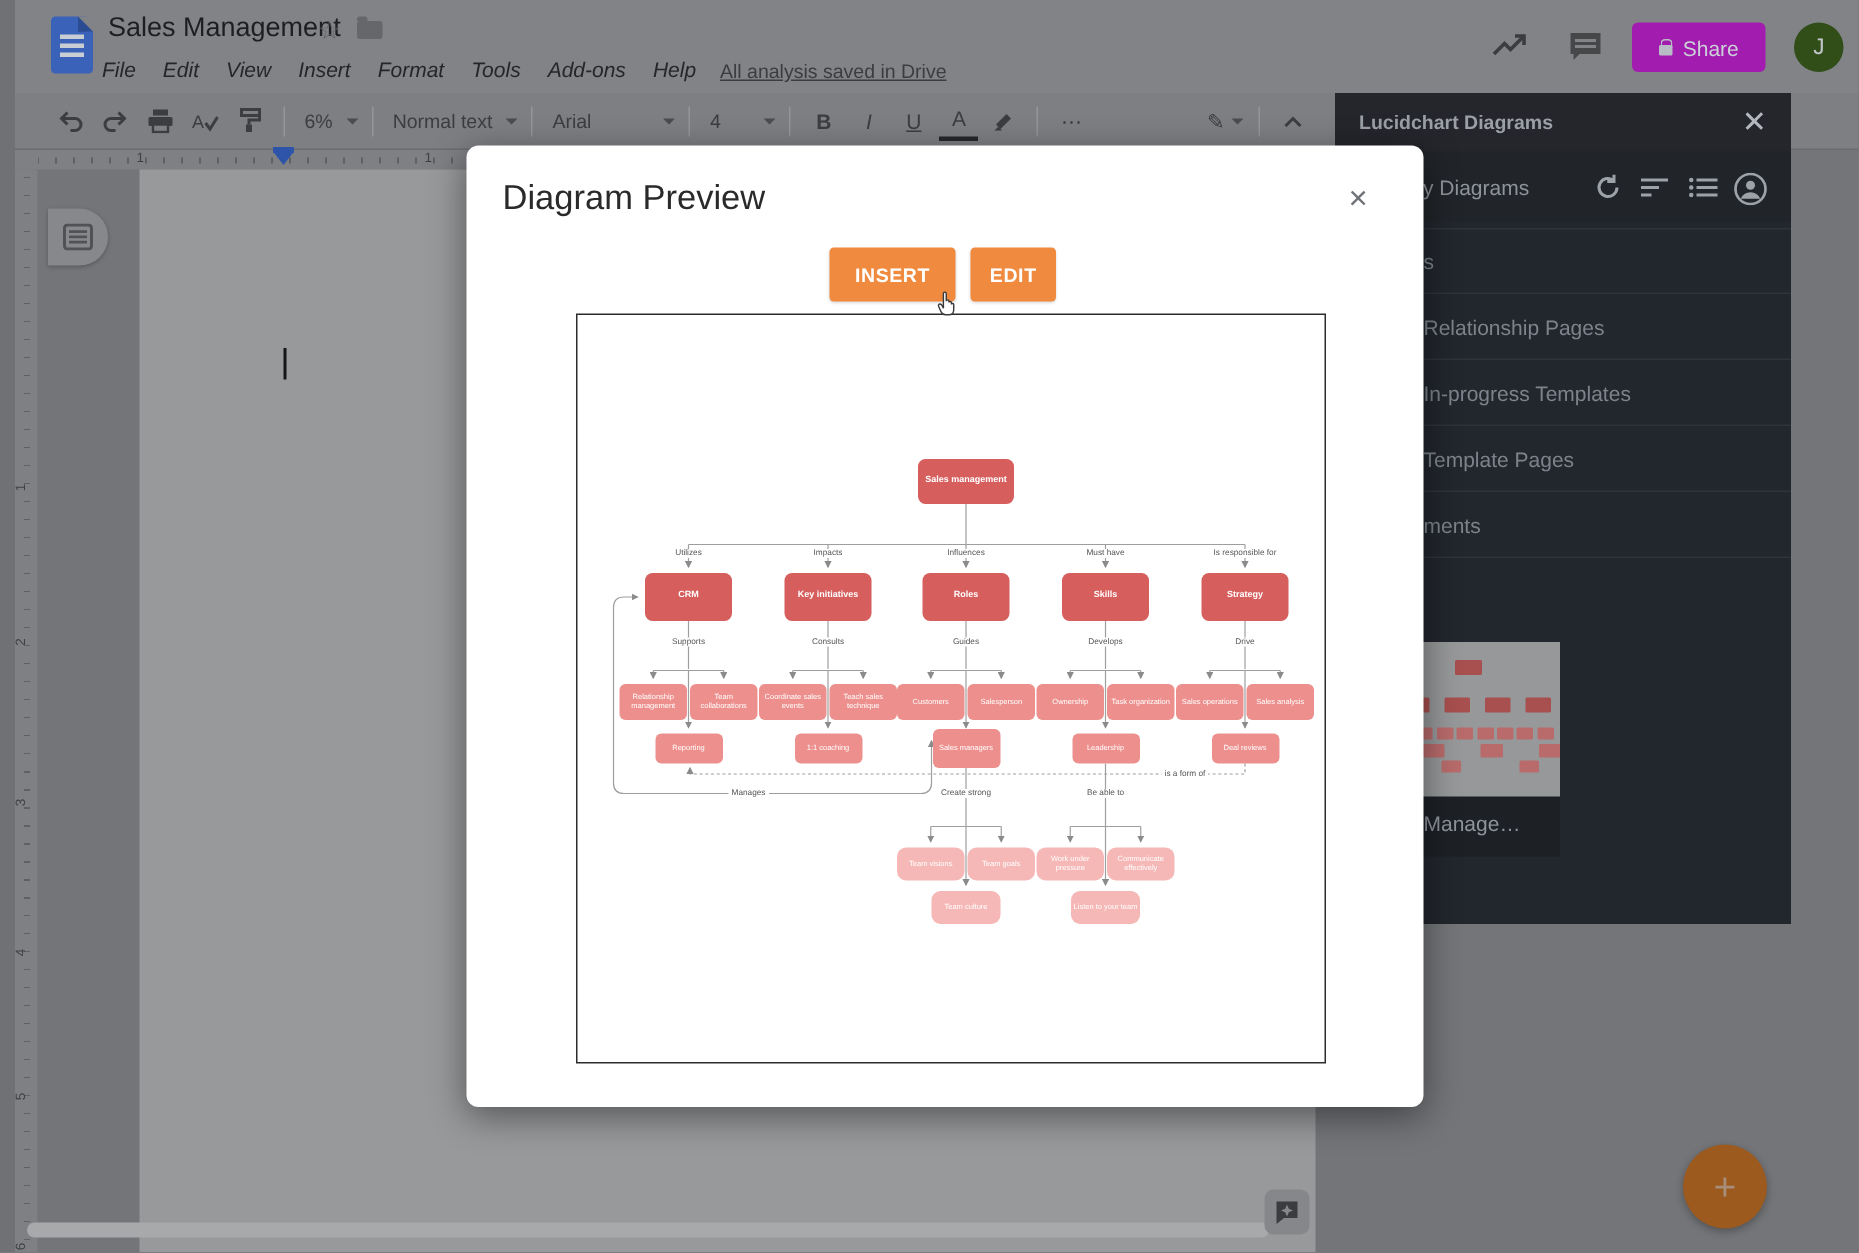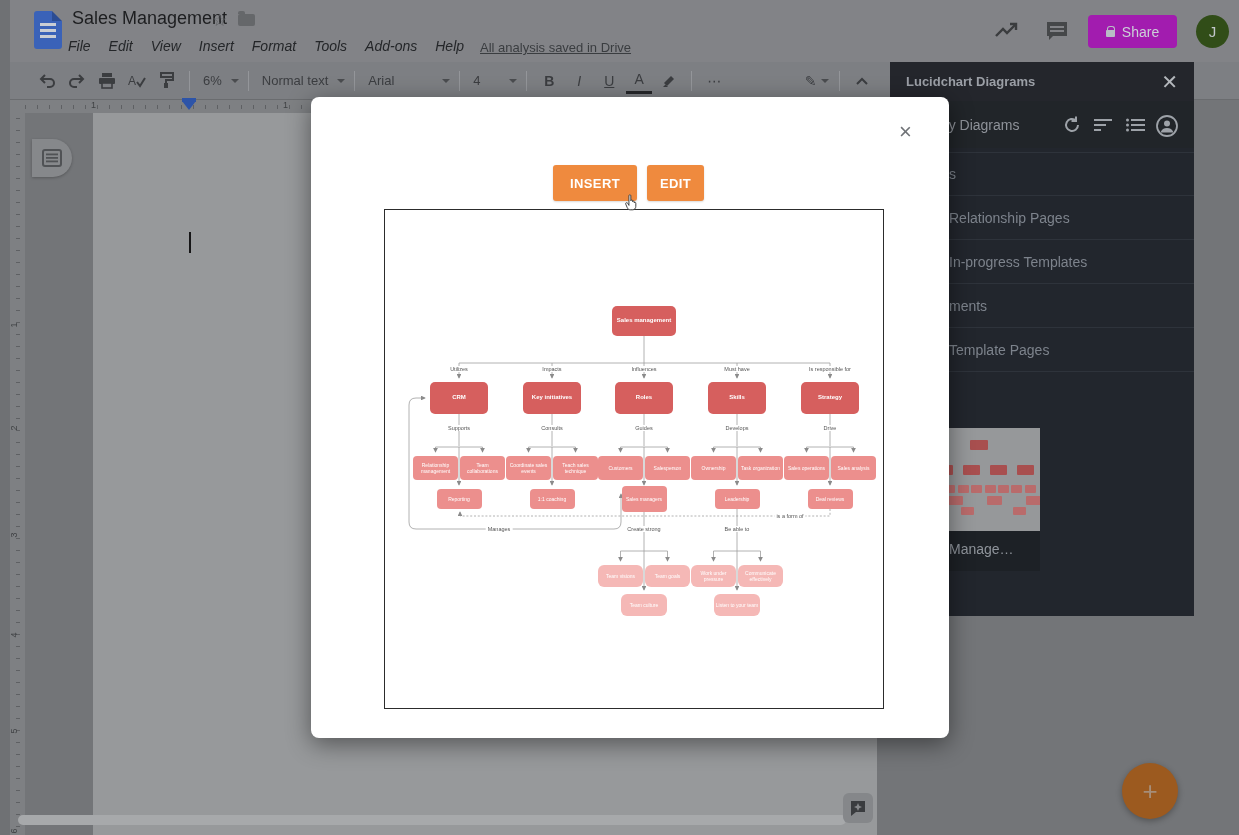--- a/index.html
+++ b/index.html
@@ -280,24 +280,24 @@
         <div class="sb-item">
           <span>s</span>
         </div>
         <div class="sb-item">
           <span>Relationship Pages</span>
         </div>
         <div class="sb-item">
           <span>In-progress Templates</span>
         </div>
         <div class="sb-item">
+          <span>Template Pages</span>
+        </div>
+        <div class="sb-item">
           <span>ments</span>
-        </div>
-        <div class="sb-item">
-          <span>Template Pages</span>
         </div>
       </div>
     <div id="thumb-card">
       <div id="thumb-img">
           <div class="trect" style="left: 57px; top: 12px; width: 18px; height: 10px;"></div>
           <div class="trect" style="left: 23px; top: 37px; width: 17px; height: 10px;"></div>
           <div class="trect" style="left: 50px; top: 37px; width: 17px; height: 10px;"></div>
           <div class="trect" style="left: 77px; top: 37px; width: 17px; height: 10px;"></div>
           <div class="trect" style="left: 104px; top: 37px; width: 17px; height: 10px;"></div>
           <div class="trect2" style="left: 18px; top: 57px; width: 11px; height: 8px;"></div>
@@ -314,20 +314,21 @@
           <div class="trect2" style="left: 48px; top: 79px; width: 13px; height: 8px;"></div>
           <div class="trect2" style="left: 100px; top: 79px; width: 13px; height: 8px;"></div>
         </div>
       <div id="thumb-caption">Manage…</div>
     </div>
     <div id="fab">+</div>
   </div>
 
 
   <div id="modal">
+    <div id="modal-title">Diagram Preview</div>
     <div id="modal-close">×</div>
     <button class="obtn" id="btn-insert">INSERT</button>
     <button class="obtn" id="btn-edit">EDIT</button>
     <div id="preview">
       <svg id="dsvg">
         <defs>
           <marker id="arw" markerWidth="6" markerHeight="6" refX="5" refY="3" orient="auto">
               <path d="M0 0 L6 3 L0 6 Z" fill="#8b8b8b"></path>
             </marker>
         </defs>

